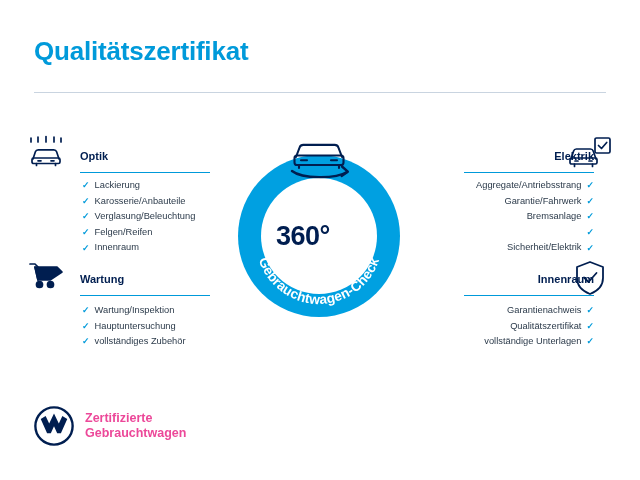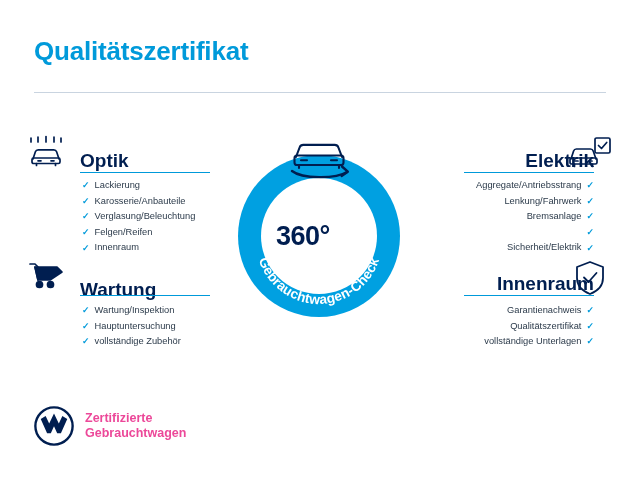--- a/index.html
+++ b/index.html
@@ -35,21 +35,21 @@
     left: 34px;
     top: 92px;
     width: 572px;
     height: 1px;
     background: #c9d4e0;
   }
 
   
   .sec-head {
     position: absolute;
-    font-size: 19px;
+    font-size: 11px;
     font-weight: bold;
     color: #001e50;
   }
   .sec-rule {
     position: absolute;
     height: 1px;
     background: #009ada;
   }
 
   
@@ -208,34 +208,34 @@
 
   <span class="icon" style="left:26px; top:258px;">
     <svg width="42" height="32" viewBox="0 0 42 32" fill="none" stroke="#001e50" stroke-width="1.7" stroke-linecap="round" stroke-linejoin="round">
       <path d="M4 6 h5 l3 3"></path>
       <path d="M9 9 L31 9 L36 14 L24 22 L12 22 Z" fill="#001e50" stroke="#001e50"></path>
       <path d="M12 22 L9 9"></path>
       <circle cx="13.5" cy="26.5" r="3" fill="#001e50" stroke="#001e50"></circle>
       <circle cx="24.5" cy="26.5" r="3" fill="#001e50" stroke="#001e50"></circle>
     </svg>
   </span>
-  <div class="sec-head" style="left:80px; top:273px;margin-top:6px;">Wartung</div>
+  <div class="sec-head" style="left:80px; top:273px;">Wartung</div>
   <div class="sec-rule" style="left:80px; top:295px; width:130px;"></div>
   <div class="list left" style="left:82px; top:303px;">
     <div class="row">
         <span class="check">✓</span>
         <span>Wartung/Inspektion</span>
       </div>
     <div class="row">
         <span class="check">✓</span>
         <span>Hauptuntersuchung</span>
       </div>
     <div class="row">
         <span class="check">✓</span>
-        <span>vollständige Zubehör</span>
+        <span>vollständiges Zubehör</span>
       </div>
   </div>
 
   <span class="icon" style="left:568px; top:136px;">
     <svg width="44" height="34" viewBox="0 0 44 34" fill="none" stroke="#001e50" stroke-width="1.7" stroke-linecap="round" stroke-linejoin="round">
       <path d="M3 23 l2.6-8 a3 3 0 0 1 2.8-2 h14 a3 3 0 0 1 2.8 2 L28 23"></path>
       <rect x="2" y="22" width="27" height="6" rx="1.6"></rect>
       <path d="M6.5 28 v2.5"></path>
         <path d="M24.5 28 v2.5"></path>
       <path d="M7 25 h3"></path>
@@ -245,21 +245,21 @@
     </svg>
   </span>
   <div class="sec-head" style="right:34px; top:150px; text-align:right;">Elektrik</div>
   <div class="sec-rule" style="right:34px; top:172px; width:130px;"></div>
   <div class="list right" style="right:34px; top:178px; width:260px;">
     <div class="row">
         <span>Aggregate/Antriebsstrang</span>
         <span class="check">✓</span>
       </div>
     <div class="row">
-        <span>Lenkung/Fahrwerk</span>
+        <span>Garantie/Fahrwerk</span>
         <span class="check">✓</span>
       </div>
     <div class="row">
         <span>Bremsanlage</span>
         <span class="check">✓</span>
       </div>
     <div class="row">
         <span class="check">✓</span>
       </div>
     <div class="row">

